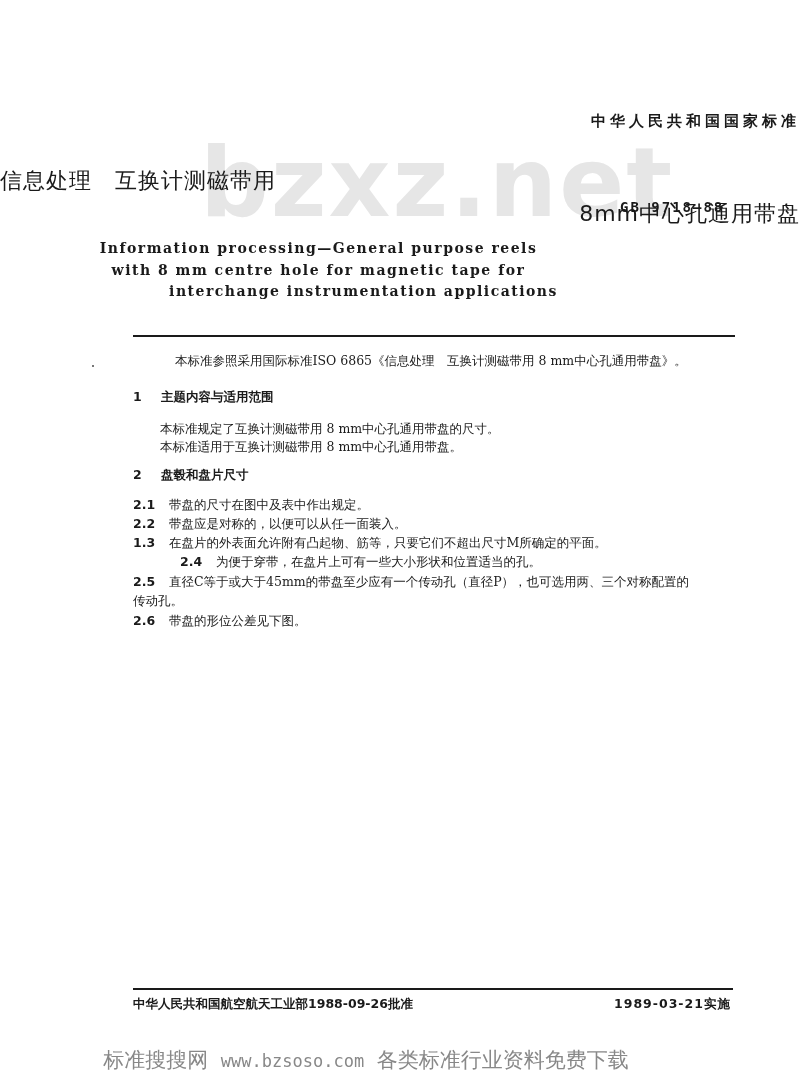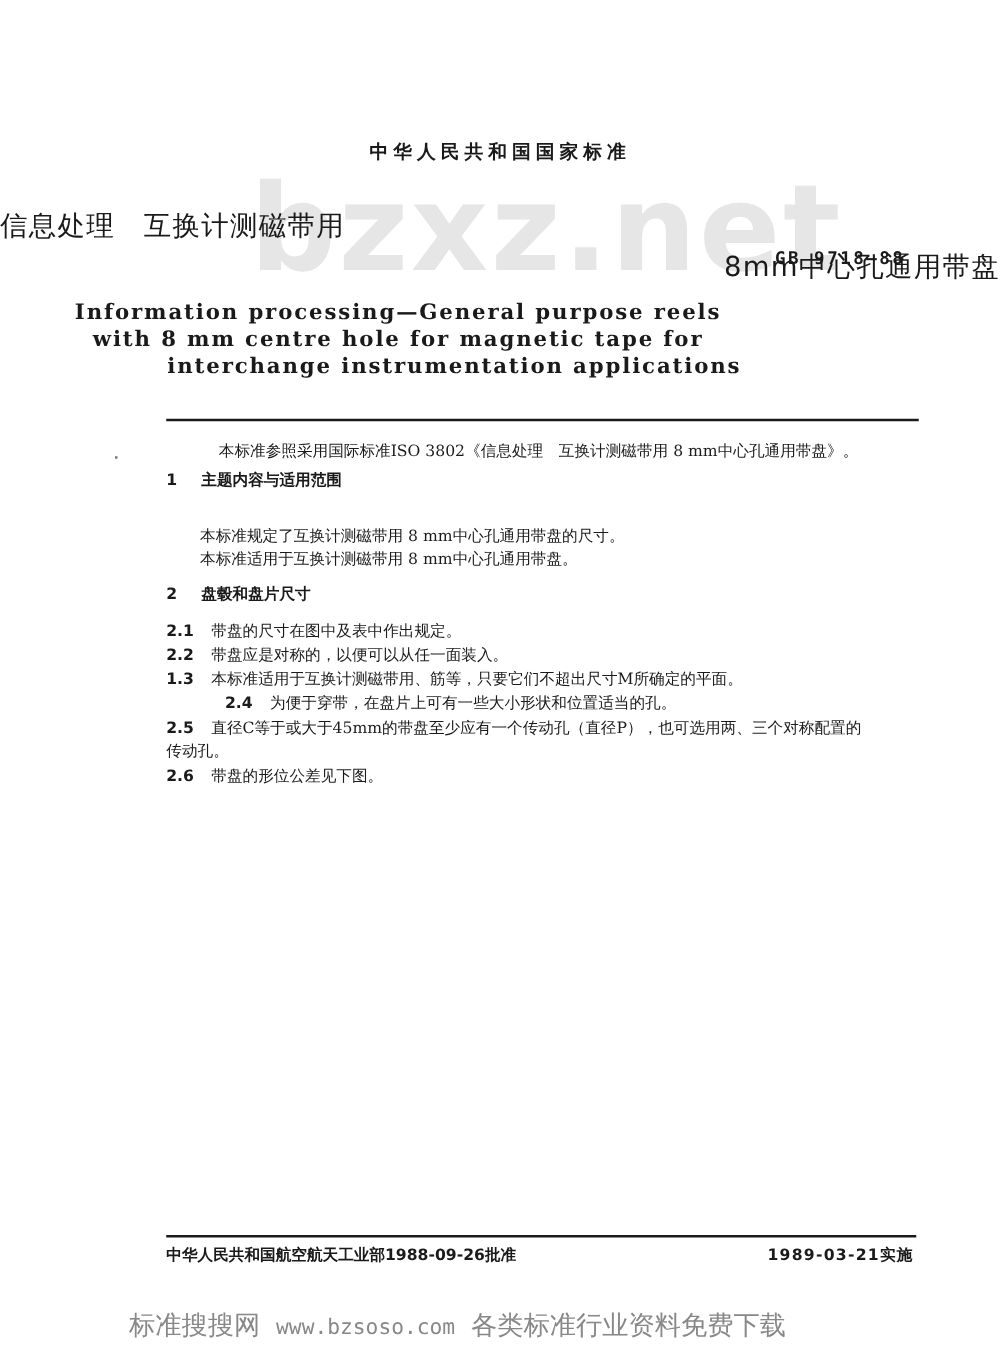--- a/index.html
+++ b/index.html
@@ -3,29 +3,29 @@
   <meta charset="utf-8">
   <style>
     html, body { margin: 0; padding: 0; background: #ffffff; }
     body { width: 800px; height: 1091px; position: relative; overflow: hidden;
            font-family: "DejaVu Serif", "Liberation Serif", serif; color: #1a1a1a; }
     .abs { position: absolute; }
     .watermark { position: absolute; left: 200px; top: 128px; width: 360px; height: 110px;
                  font-family: "DejaVu Sans", "Liberation Sans", sans-serif; font-weight: bold;
                  font-size: 96px; line-height: 110px; color: #e6e6e6; letter-spacing: 2px;
                  text-align: center; z-index: 0; }
-    .national { left: 0; width: 800px; top: 112px; text-align: center; font-size: 15px;
+    .national { left: 0; width: 800px; top: 112px; text-align: right; font-size: 15px;
                 font-weight: bold; letter-spacing: 4px; font-family: "DejaVu Sans", sans-serif; z-index: 1; }
     .title1 { left: 0; width: 800px; top: 166px; font-size: 22px;
               font-family: "DejaVu Sans", sans-serif; letter-spacing: 1px; z-index: 1; }
     .title2 { left: 0; width: 800px; top: 199px; text-align: right; font-size: 22px;
               font-family: "DejaVu Sans", sans-serif; letter-spacing: 1px; z-index: 1; }
     .gbno { left: 620px; top: 199px; font-size: 14px; font-weight: bold; letter-spacing: 2px;
             font-family: "DejaVu Sans Mono", "Liberation Mono", monospace; z-index: 1; text-align: right; }
-    .en { left: 0; width: 637px; text-align: center; font-size: 17px; font-weight: bold;
+    .en { left: 0; width: 637px; text-align: center; font-size: 14px; font-weight: bold;
           font-family: "DejaVu Serif", serif; letter-spacing: 1.5px; z-index: 1; }
     .rule-top { left: 133px; top: 335px; width: 602px; height: 2px; background: #1a1a1a; }
     .rule-bottom { left: 133px; top: 988px; width: 600px; height: 2px; background: #1a1a1a; }
     .body-text { font-size: 12.5px; font-family: "DejaVu Serif", serif; }
     .intro { left: 175px; top: 353px; }
     .sec { left: 133px; font-size: 12.5px; font-weight: bold; font-family: "DejaVu Sans", sans-serif; }
     .sec .num { display: inline-block; width: 28px; }
     .para { left: 160px; }
     .clause { left: 133px; width: 600px; line-height: 18px; }
     .clause .cno { display: inline-block; width: 36px; font-weight: bold; font-family: "DejaVu Sans", sans-serif; }
@@ -46,40 +46,40 @@
 <div class="abs title2">8mm中心孔通用带盘</div>
 <div class="abs gbno">GB 9718—88</div>
 
 <div class="abs en" style="top:240px;">Information processing—General purpose reels</div>
 <div class="abs en" style="top:262px;">with 8 mm centre hole for magnetic tape for</div>
 <div class="abs en" style="top:283px;margin-left:45px;">interchange instrumentation applications</div>
 
 <div class="abs rule-top"></div>
 <div class="abs dot" style="left:92px; top:365px;"></div>
 
-<div class="abs body-text intro">本标准参照采用国际标准ISO 3802《信息处理　互换计测磁带用 8 mm中心孔通用带盘》。</div>
+<div class="abs body-text intro">本标准参照采用国际标准ISO 6865《信息处理　互换计测磁带用 8 mm中心孔通用带盘》。</div>
 
-<div class="abs sec" style="top:376px;">
+<div class="abs sec" style="top:389px;">
   <span class="num">1</span><span>主题内容与适用范围</span>
 </div>
 <div class="abs body-text para" style="top:421px;">本标准规定了互换计测磁带用 8 mm中心孔通用带盘的尺寸。</div>
 <div class="abs body-text para" style="top:439px;">本标准适用于互换计测磁带用 8 mm中心孔通用带盘。</div>
 
 <div class="abs sec" style="top:467px;">
   <span class="num">2</span><span>盘毂和盘片尺寸</span>
 </div>
 
 <div class="abs body-text clause" style="top:496px;">
   <span class="cno">2.1</span><span>带盘的尺寸在图中及表中作出规定。</span>
 </div>
 <div class="abs body-text clause" style="top:515px;">
   <span class="cno">2.2</span><span>带盘应是对称的，以便可以从任一面装入。</span>
 </div>
 <div class="abs body-text clause" style="top:534px;">
-  <span class="cno">1.3</span><span>本标准适用于互换计测磁带用、筋等，只要它们不超出尺寸M所确定的平面。</span>
+  <span class="cno">1.3</span><span>在盘片的外表面允许附有凸起物、筋等，只要它们不超出尺寸M所确定的平面。</span>
 </div>
 <div class="abs body-text clause" style="top:553px;margin-left:47px;">
   <span class="cno">2.4</span><span>为便于穿带，在盘片上可有一些大小形状和位置适当的孔。</span>
 </div>
 <div class="abs body-text clause" style="top:573px;">
   <span class="cno">2.5</span><span>直径C等于或大于45mm的带盘至少应有一个传动孔（直径P），也可选用两、三个对称配置的</span>
 </div>
 <div class="abs body-text clause" style="top:592px;">传动孔。</div>
 <div class="abs body-text clause" style="top:612px;">
   <span class="cno">2.6</span><span>带盘的形位公差见下图。</span>

